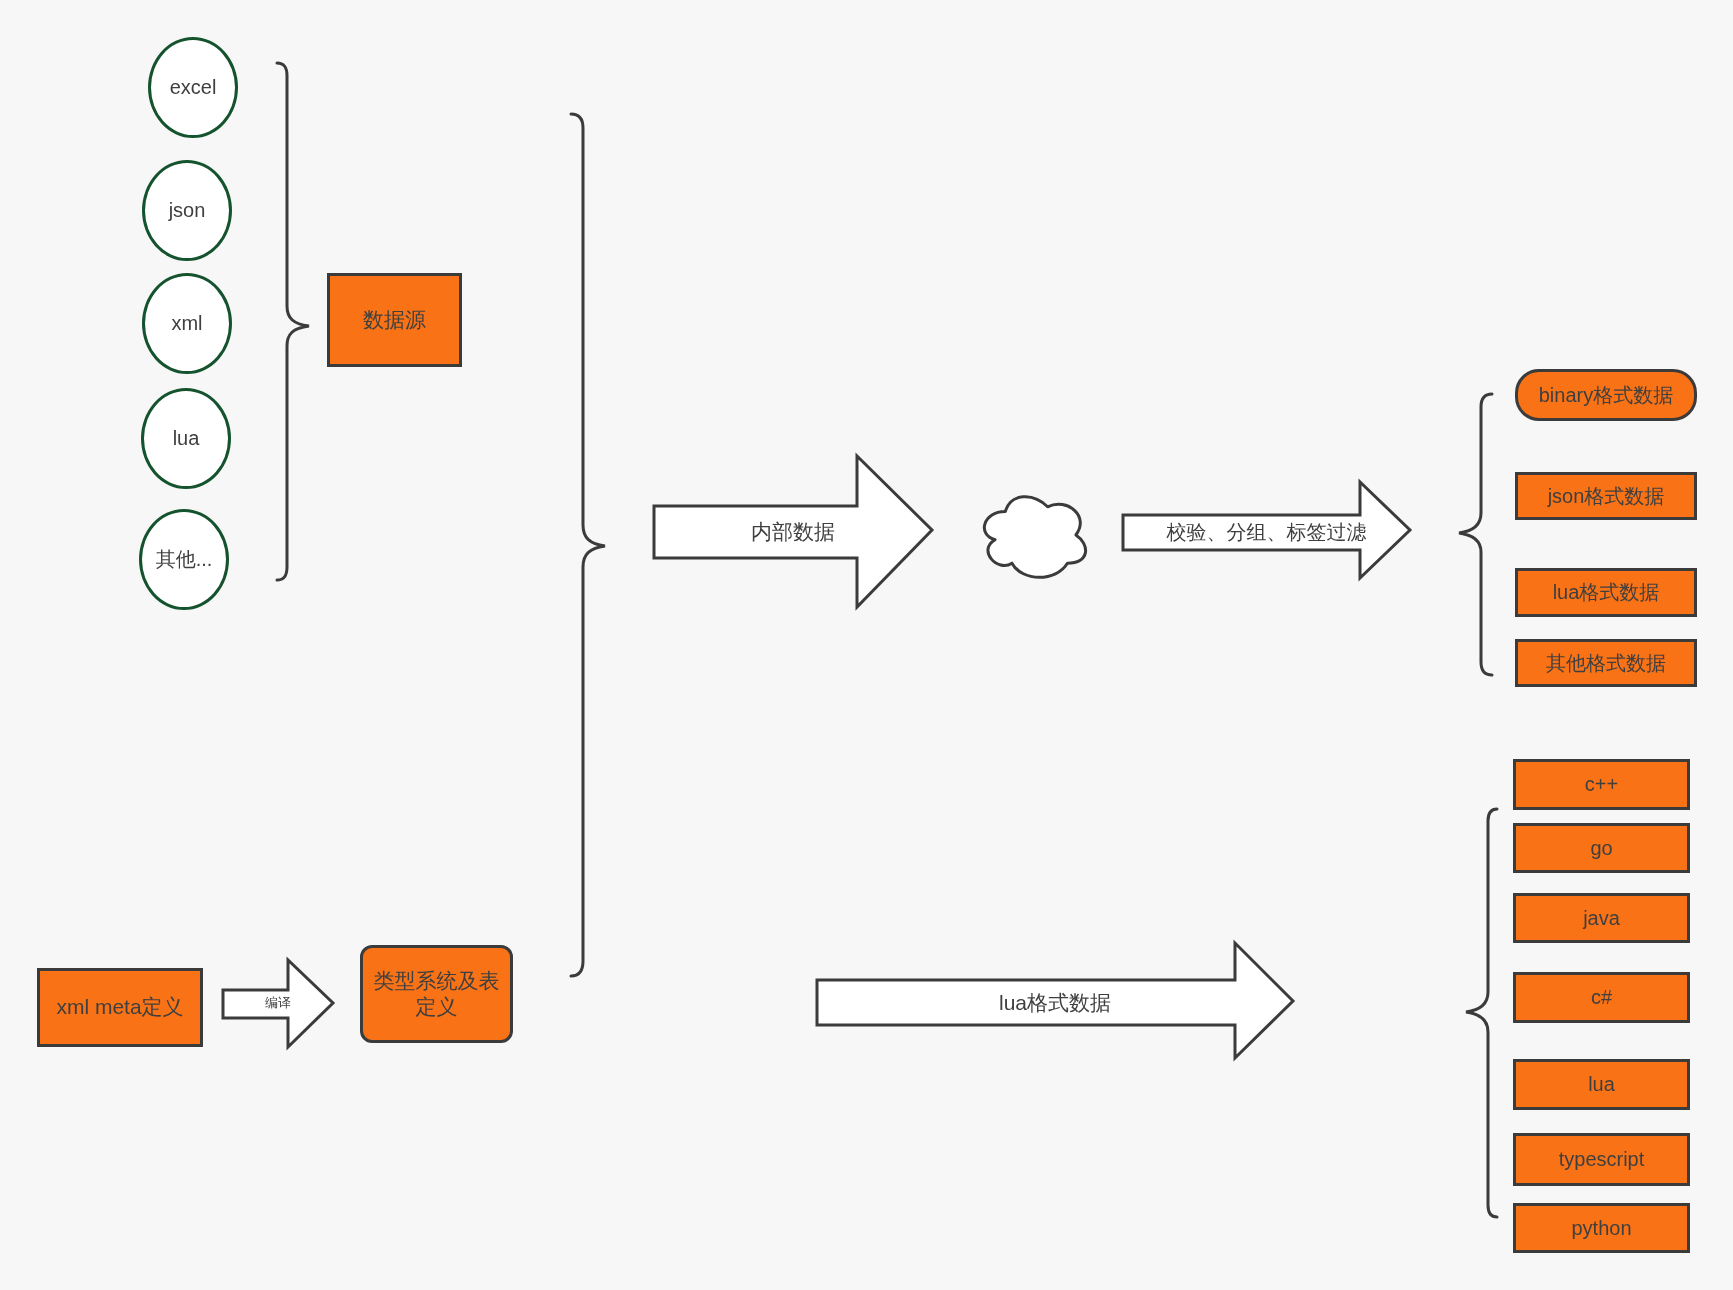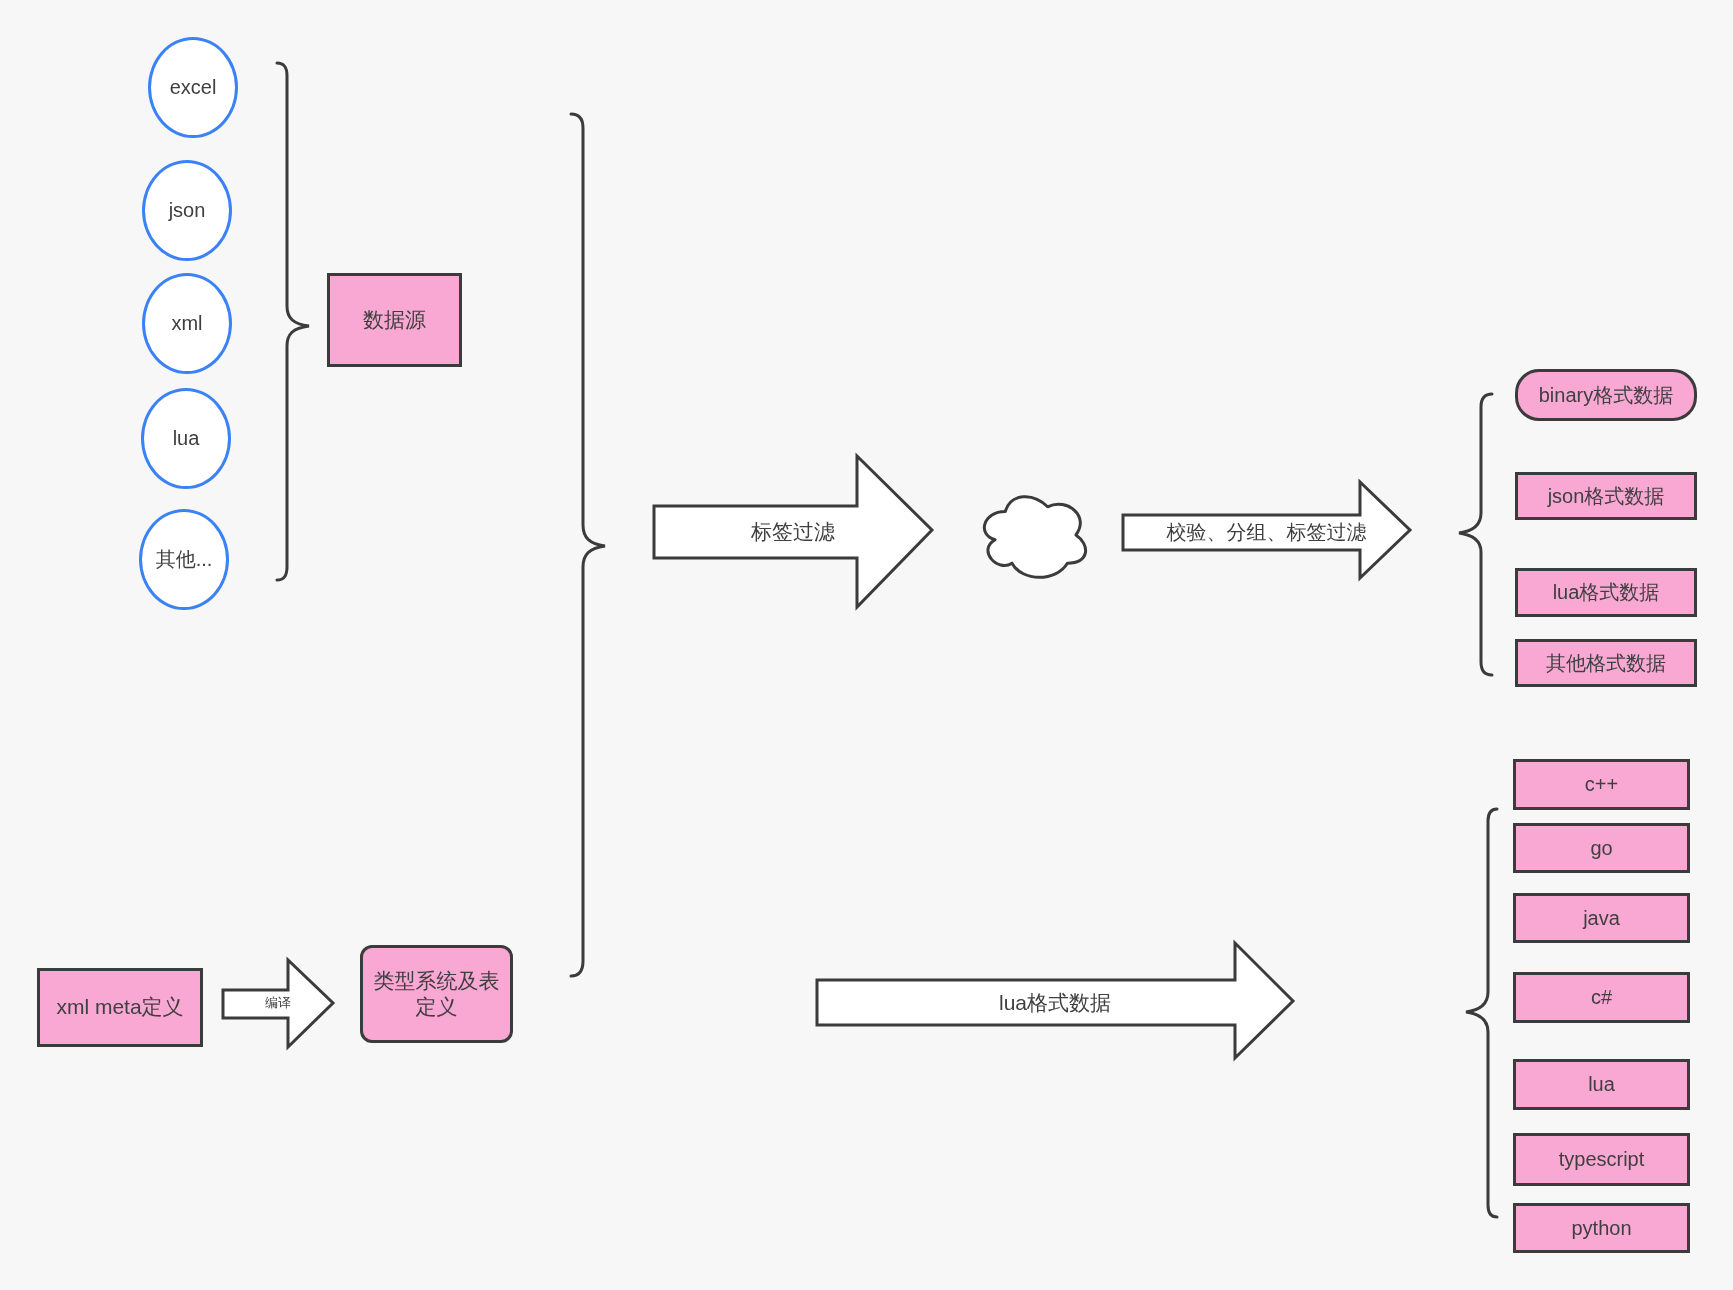--- a/index.html
+++ b/index.html
@@ -13,33 +13,33 @@
     overflow: hidden;
   }
   .shape-layer {
     position: absolute;
     inset: 0;
     width: 1733px;
     height: 1290px;
   }
   .node-ellipse {
     position: absolute;
-    border: 3px solid #3b82f6;
+    border: 3px solid #14532d;
     border-radius: 50%;
     background: #ffffff;
     display: flex;
     align-items: center;
     justify-content: center;
     font-size: 20px;
     text-align: center;
   }
   .node-box {
     position: absolute;
     border: 3px solid #3b3b3b;
-    background: #f9a8d4;
+    background: #f97316;
     display: flex;
     align-items: center;
     justify-content: center;
     font-size: 20px;
     text-align: center;
     box-sizing: border-box;
     line-height: 1.25;
     overflow-wrap: break-word;
   }
   .node-box.rounded { border-radius: 12px; }
@@ -102,21 +102,21 @@
     <span>lua</span>
   </div>
   <div class="node-ellipse" style="left:139px; top:509px; width:84px; height:95px;">
     <span>其他...</span>
   </div>
 
   <div class="node-box" style="left:327px; top:273px; width:135px; height:94px; font-size:21px;">
     <span>数据源</span>
   </div>
 
-  <div class="arrow-label" style="left:654px; top:506px; width:278px; height:52px;">标签过滤</div>
+  <div class="arrow-label" style="left:654px; top:506px; width:278px; height:52px;">内部数据</div>
 
 
   <div class="arrow-label" style="left:1123px; top:507px; width:287px; height:50px; font-size:20px;">校验、分组、标签过滤</div>
 
   <div class="arrow-label" style="left:223px; top:988px; width:110px; height:30px; font-size:13px;">编译</div>
 
   <div class="arrow-label" style="left:817px; top:978px; width:476px; height:50px;">lua格式数据</div>
 
   <div class="node-box" style="left:1515px; top:369px; width:182px; height:52px;border-radius:24px;">
     <span>binary格式数据</span>

